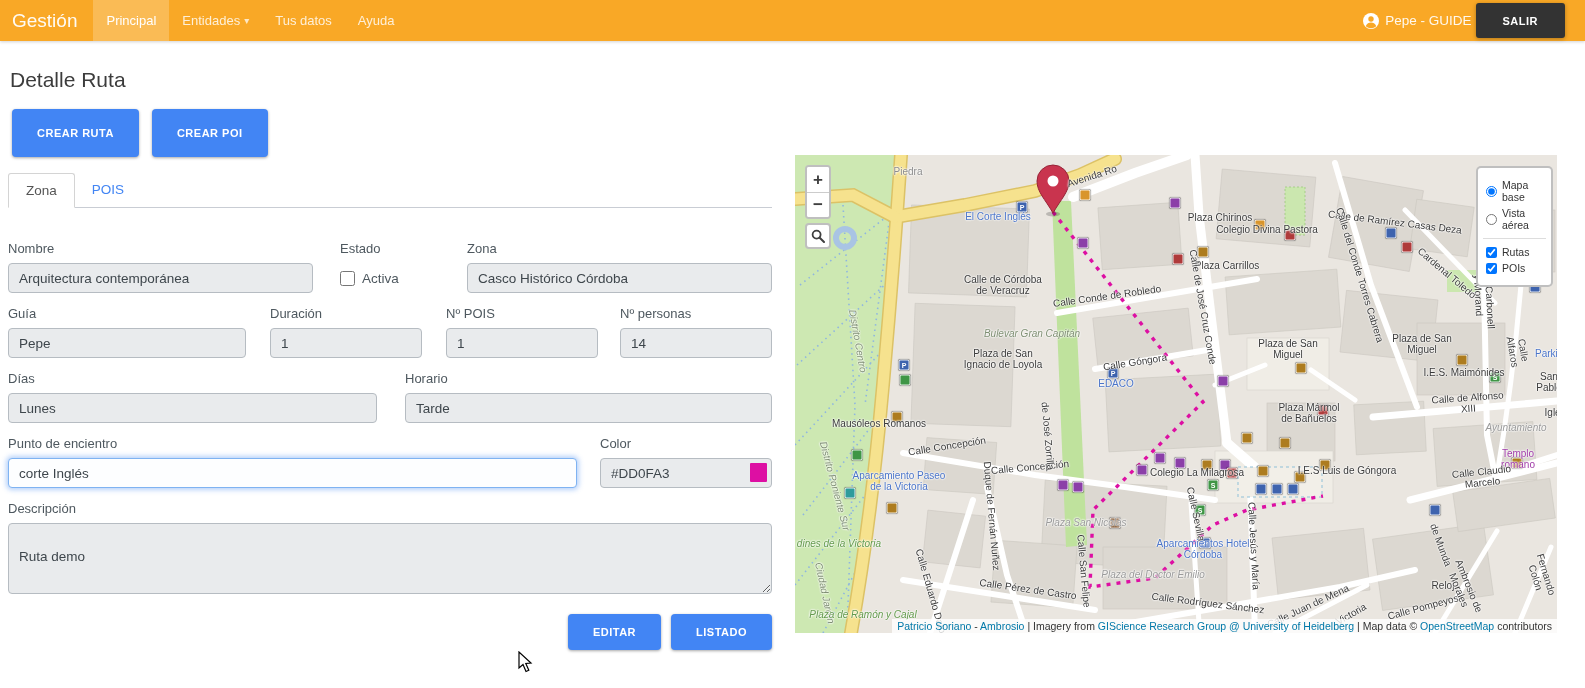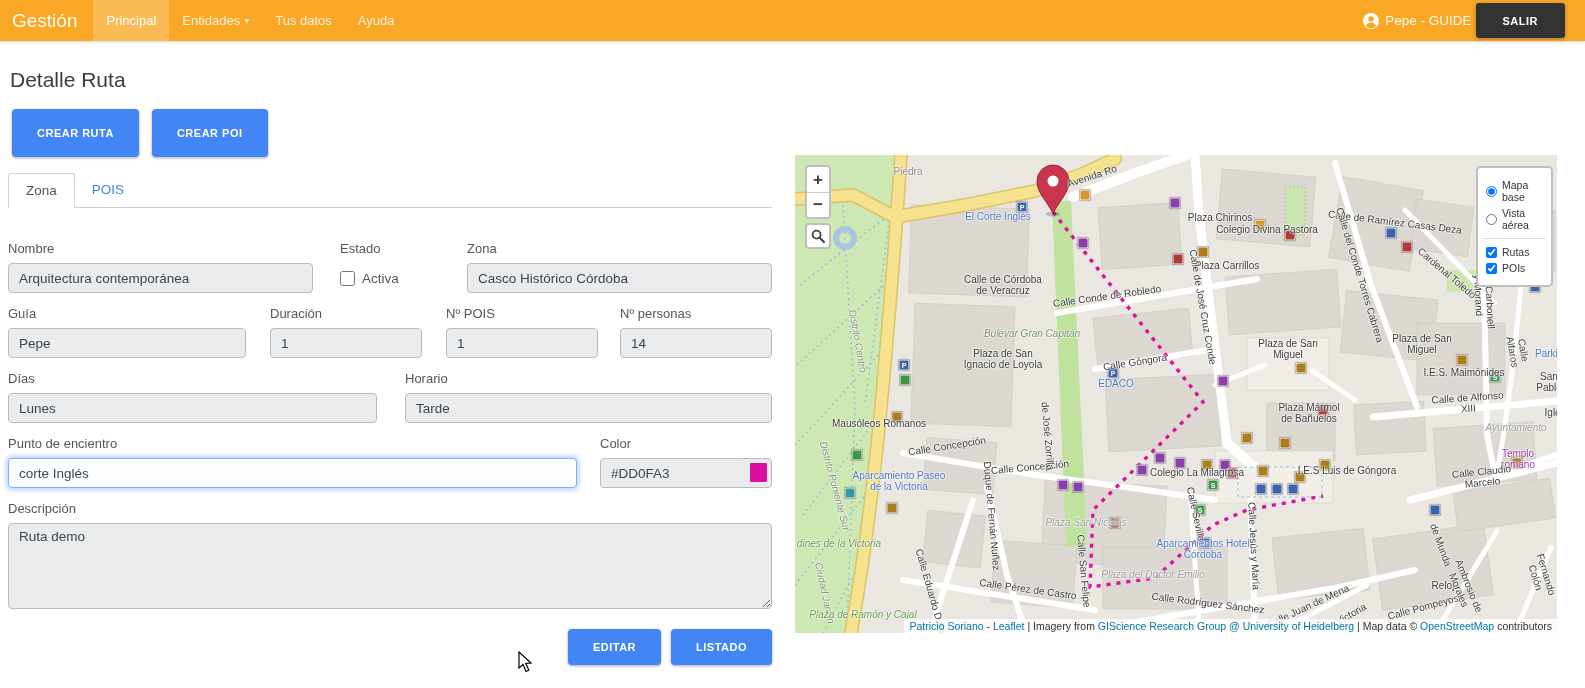--- a/index.html
+++ b/index.html
@@ -37,21 +37,21 @@
 .tab.active{border:1px solid #D4D4D4;border-bottom:1px solid #fff;margin-bottom:-1px;
   border-radius:3px 3px 0 0;background:#fff}
 .tab.link{color:var(--primary)}
 .frow{display:flex;margin-bottom:13px}
 .fgroup{display:flex;flex-direction:column}
 .flabel{font-size:13px;color:#4E585F;margin-bottom:7px}
 .fld{background:#E9EBED;border:1px solid #B6BCC2;border-radius:4px;height:30px;
   padding:12px 10px;font-size:13.5px;color:#3E464C;font-family:inherit}
 .fld.focused{background:#FDFEFF;border:1px solid #7FB3F2;
   box-shadow:0 0 5px 2px rgba(96,156,245,.45)}
-textarea.fld{height:86px;padding:4px 10px;width:764px;resize:both;line-height:17px}
+textarea.fld{height:71px;padding:24px 10px;width:764px;resize:both;line-height:17px}
 .chkrow{display:flex;align-items:center;gap:7px;height:30px;font-size:13.5px;color:#4E585F}
 .chkrow input{width:15px;height:15px;margin:0}
 .colorwrap{position:relative;width:172px}
 .swatch{position:absolute;right:5px;top:5px;width:17px;height:19px;border-radius:1px}
 .action-row{display:flex;justify-content:flex-end;gap:10px;margin-top:20px;width:764px}
 .action-row .btn-blue{height:36px}
 
 
 #map{position:absolute;left:795px;top:155px;width:762px;height:478px;background:#EAE6E0;
   overflow:hidden;cursor:grab}
@@ -444,18 +444,18 @@
           <input type="checkbox" checked="" style="">
           <span>Rutas</span>
         </label>
         <label>
           <input type="checkbox" checked="" style="">
           <span>POIs</span>
         </label>
       </div>
   </div>
 
-  <div class="attrib" id="map-attrib"><a>Patricio Soriano</a><span> - </span><a>Leaflet</a><span> | Imagery from </span><a>GIScience Research Group @ University of Heidelberg</a><span> | Map data © </span><a>OpenStreetMap</a><span> contributors</span></div>
+  <div class="attrib" id="map-attrib"><a>Patricio Soriano</a><span> - </span><a>Ambrosio</a><span> | Imagery from </span><a>GIScience Research Group @ University of Heidelberg</a><span> | Map data © </span><a>OpenStreetMap</a><span> contributors</span></div>
 </div>
 
 <svg id="cursor" width="16" height="22" viewBox="0 0 16 22">
   <path d="M1,1 L1,17 L5,13.5 L8,20.5 L10.8,19.3 L7.8,12.5 L13,12 Z" fill="#FFFFFF" stroke="#000" stroke-width="1.2"></path>
 </svg>
 
 </body></html>

